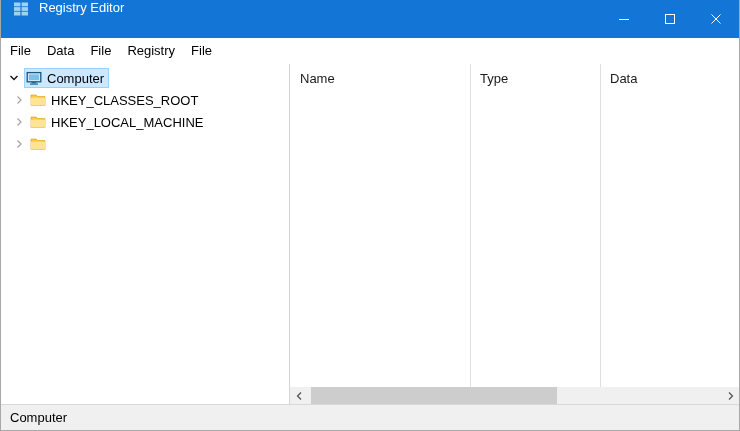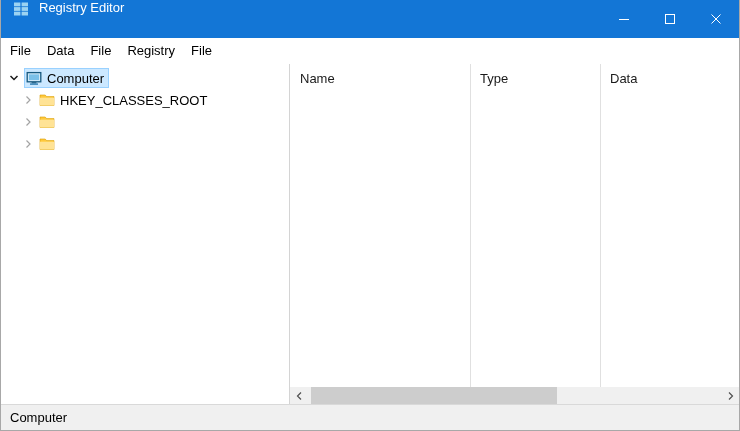--- a/index.html
+++ b/index.html
@@ -40,21 +40,21 @@
   .hscroll { height: 17px; flex: 0 0 auto; background: #f0f0f0; display: flex; }
   .sarrow { width: 17px; height: 17px; display: flex; align-items: center; justify-content: center; flex: 0 0 auto; }
   .strack { flex: 1; position: relative; }
   .sthumb { position: absolute; left: 4px; top: 0; width: 246px; height: 17px; background: #cdcdcd; }
   
   .statusbar { height: 26px; flex: 0 0 auto; box-sizing: border-box; background: #f0f0f0;
     border-top: 1px solid #d9d9d9; display: flex; align-items: center; padding-left: 9px; }
   
   .trow { height: 22px; display: flex; align-items: center; white-space: nowrap; }
   .trow.root { padding-left: 5px; }
-  .trow.child { padding-left: 19px; }
+  .trow.child { padding-left: 10px; }
   .twisty { width: 16px; height: 16px; flex: 0 0 auto; display: flex; align-items: center; justify-content: center; }
   .ticon { width: 16px; height: 16px; flex: 0 0 auto; margin-left: 3px; display: flex; }
   .tlabel { margin-left: 5px; }
   .selwrap { display: flex; align-items: center; margin-left: 2px;
     background: #cce8ff; border: 1px solid #99d1ff; padding: 1px 4px 1px 1px; }
   .selwrap .ticon { margin-left: 0; }
 </style>
 </head>
 <body>
 
@@ -146,20 +146,21 @@
           <svg width="12" height="12" viewBox="0 0 12 12">
               <path d="M4.5 2.5 L8 6 L4.5 9.5" fill="none" stroke="#a3a3a3" stroke-width="1.2"></path>
             </svg>
         </span>
         <span class="ticon">
           <svg width="16" height="16" viewBox="0 0 16 16">
             <path d="M1 3 h5.2 l1.4 1.6 H15 v8.9 H1 Z" fill="#ffc93c" stroke="#d89c00" stroke-width="0.6"></path>
             <path d="M1 5.7 H15 V13.5 H1 Z" fill="#ffe396"></path>
           </svg>
         </span>
+        <span class="tlabel">HKEY_LOCAL_MACHINE</span>
       </div>
 
 
       <div class="trow child">
         <span class="twisty">
           <svg width="12" height="12" viewBox="0 0 12 12">
               <path d="M4.5 2.5 L8 6 L4.5 9.5" fill="none" stroke="#a3a3a3" stroke-width="1.2"></path>
             </svg>
         </span>
         <span class="ticon">

